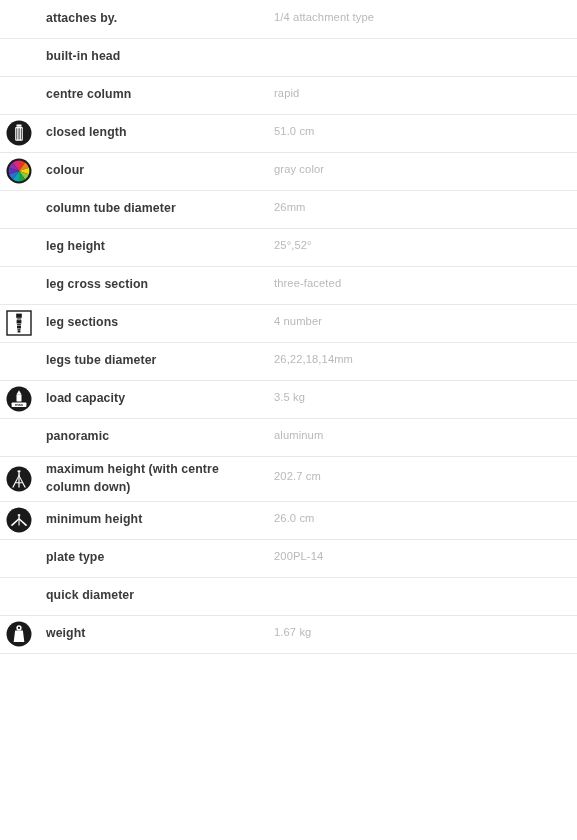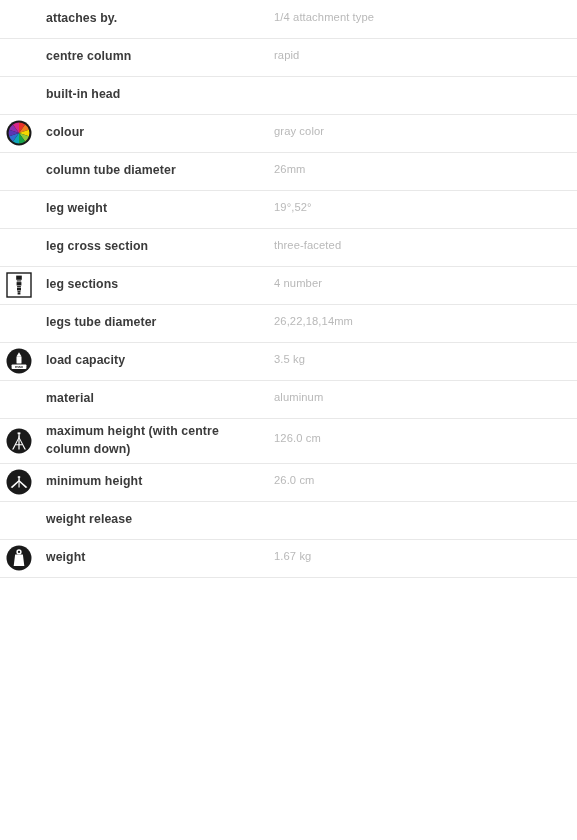--- a/index.html
+++ b/index.html
@@ -66,27 +66,43 @@
 
 <table class="spec-table">
   <tbody>
       <tr class="spec-row">
         <td class="cell-icon"></td>
         <td class="cell-label">attaches by.</td>
         <td class="cell-value">1/4 attachment type</td>
       </tr>
       <tr class="spec-row">
         <td class="cell-icon"></td>
+        <td class="cell-label">built-in head</td>
+        <td class="cell-value"></td>
+      </tr>
+      <tr class="spec-row">
+        <td class="cell-icon"></td>
         <td class="cell-label">centre column</td>
         <td class="cell-value">rapid</td>
       </tr>
       <tr class="spec-row">
-        <td class="cell-icon"></td>
-        <td class="cell-label">built-in head</td>
-        <td class="cell-value"></td>
+        <td class="cell-icon">
+          <span class="icon-wrap">
+            <svg viewBox="0 0 26 26">
+              <circle cx="13" cy="13" r="12.5" fill="#1a1a1a"></circle>
+              <rect x="10.4" y="4.6" width="5.2" height="2.1" rx="0.6" fill="#fff"></rect>
+              <rect x="9.2" y="7.1" width="7.6" height="13.6" rx="1" fill="#fff"></rect>
+              <rect x="12.6" y="8.3" width="0.9" height="11.2" fill="#1a1a1a"></rect>
+              <rect x="10.4" y="8.3" width="0.8" height="11.2" fill="#1a1a1a"></rect>
+              <rect x="14.9" y="8.3" width="0.8" height="11.2" fill="#1a1a1a"></rect>
+            </svg>
+          </span>
+        </td>
+        <td class="cell-label">closed length</td>
+        <td class="cell-value">51.0 cm</td>
       </tr>
       <tr class="spec-row">
         <td class="cell-icon">
           <span class="icon-wrap">
             <svg viewBox="0 0 26 26">
               <circle cx="13" cy="13" r="12.5" fill="#1a1a1a"></circle>
               <path d="M13 13 L13.00 2.60 A10.4 10.4 0 0 1 19.11 4.59 Z" fill="#e8322a"></path>
               <path d="M13 13 L19.11 4.59 A10.4 10.4 0 0 1 22.89 9.79 Z" fill="#f07d1e"></path>
               <path d="M13 13 L22.89 9.79 A10.4 10.4 0 0 1 22.89 16.21 Z" fill="#f5d800"></path>
               <path d="M13 13 L22.89 16.21 A10.4 10.4 0 0 1 19.11 21.41 Z" fill="#8fc93a"></path>
@@ -102,22 +118,22 @@
         <td class="cell-label">colour</td>
         <td class="cell-value">gray color</td>
       </tr>
       <tr class="spec-row">
         <td class="cell-icon"></td>
         <td class="cell-label">column tube diameter</td>
         <td class="cell-value">26mm</td>
       </tr>
       <tr class="spec-row">
         <td class="cell-icon"></td>
-        <td class="cell-label">leg weight</td>
-        <td class="cell-value">19°,52°</td>
+        <td class="cell-label">leg height</td>
+        <td class="cell-value">25°,52°</td>
       </tr>
       <tr class="spec-row">
         <td class="cell-icon"></td>
         <td class="cell-label">leg cross section</td>
         <td class="cell-value">three-faceted</td>
       </tr>
       <tr class="spec-row">
         <td class="cell-icon">
           <span class="icon-wrap">
             <svg viewBox="0 0 26 26">
@@ -150,59 +166,64 @@
               <rect x="5.6" y="16.4" width="14.8" height="4.6" rx="0.8" fill="#fff"></rect>
               <text x="13" y="19.9" font-family="Liberation Sans, sans-serif" font-size="4.1" font-weight="bold" fill="#1a1a1a" text-anchor="middle">max</text>
             </svg>
           </span>
         </td>
         <td class="cell-label">load capacity</td>
         <td class="cell-value">3.5 kg</td>
       </tr>
       <tr class="spec-row">
         <td class="cell-icon"></td>
-        <td class="cell-label">material</td>
+        <td class="cell-label">panoramic</td>
         <td class="cell-value">aluminum</td>
       </tr>
       <tr class="spec-row tall">
         <td class="cell-icon">
           <span class="icon-wrap">
             <svg viewBox="0 0 26 26">
               <circle cx="13" cy="13" r="12.5" fill="#1a1a1a"></circle>
               <rect x="11.6" y="4.4" width="2.8" height="1.8" fill="#fff"></rect>
               <rect x="12.4" y="6.1" width="1.3" height="3.0" fill="#fff"></rect>
               <path d="M12.4 8.6 L13.6 8.6 L13.6 21.4 L12.4 21.4 Z" fill="#fff"></path>
               <path d="M12.9 8.8 L6.1 21.4 L7.5 21.4 L13.2 10.0 Z" fill="#fff"></path>
               <path d="M13.1 8.8 L19.9 21.4 L18.5 21.4 L12.8 10.0 Z" fill="#fff"></path>
               <path d="M9.2 16.2 L16.8 16.2 L16.2 17.3 L9.8 17.3 Z" fill="#fff"></path>
             </svg>
           </span>
         </td>
         <td class="cell-label">maximum height (with centre column down)</td>
-        <td class="cell-value">126.0 cm</td>
+        <td class="cell-value">202.7 cm</td>
       </tr>
       <tr class="spec-row">
         <td class="cell-icon">
           <span class="icon-wrap">
             <svg viewBox="0 0 26 26">
               <circle cx="13" cy="13" r="12.5" fill="#1a1a1a"></circle>
               <rect x="11.8" y="7.2" width="2.4" height="1.7" fill="#fff"></rect>
               <rect x="12.4" y="8.6" width="1.3" height="2.6" fill="#fff"></rect>
               <path d="M12.5 10.8 L13.6 10.8 L13.6 18.4 L12.5 18.4 Z" fill="#fff"></path>
               <path d="M12.8 11.0 L4.6 18.3 L6.3 18.9 L13.2 12.4 Z" fill="#fff"></path>
               <path d="M13.2 11.0 L21.4 18.3 L19.7 18.9 L12.8 12.4 Z" fill="#fff"></path>
             </svg>
           </span>
         </td>
         <td class="cell-label">minimum height</td>
         <td class="cell-value">26.0 cm</td>
       </tr>
       <tr class="spec-row">
         <td class="cell-icon"></td>
-        <td class="cell-label">weight release</td>
+        <td class="cell-label">plate type</td>
+        <td class="cell-value">200PL-14</td>
+      </tr>
+      <tr class="spec-row">
+        <td class="cell-icon"></td>
+        <td class="cell-label">quick diameter</td>
         <td class="cell-value"></td>
       </tr>
       <tr class="spec-row">
         <td class="cell-icon">
           <span class="icon-wrap">
             <svg viewBox="0 0 26 26">
               <circle cx="13" cy="13" r="12.5" fill="#1a1a1a"></circle>
               <circle cx="13" cy="6.9" r="1.9" fill="none" stroke="#fff" stroke-width="1.5"></circle>
               <path d="M9.1 9.6 L16.9 9.6 L18.3 21.0 L7.7 21.0 Z" fill="#fff"></path>
             </svg>

